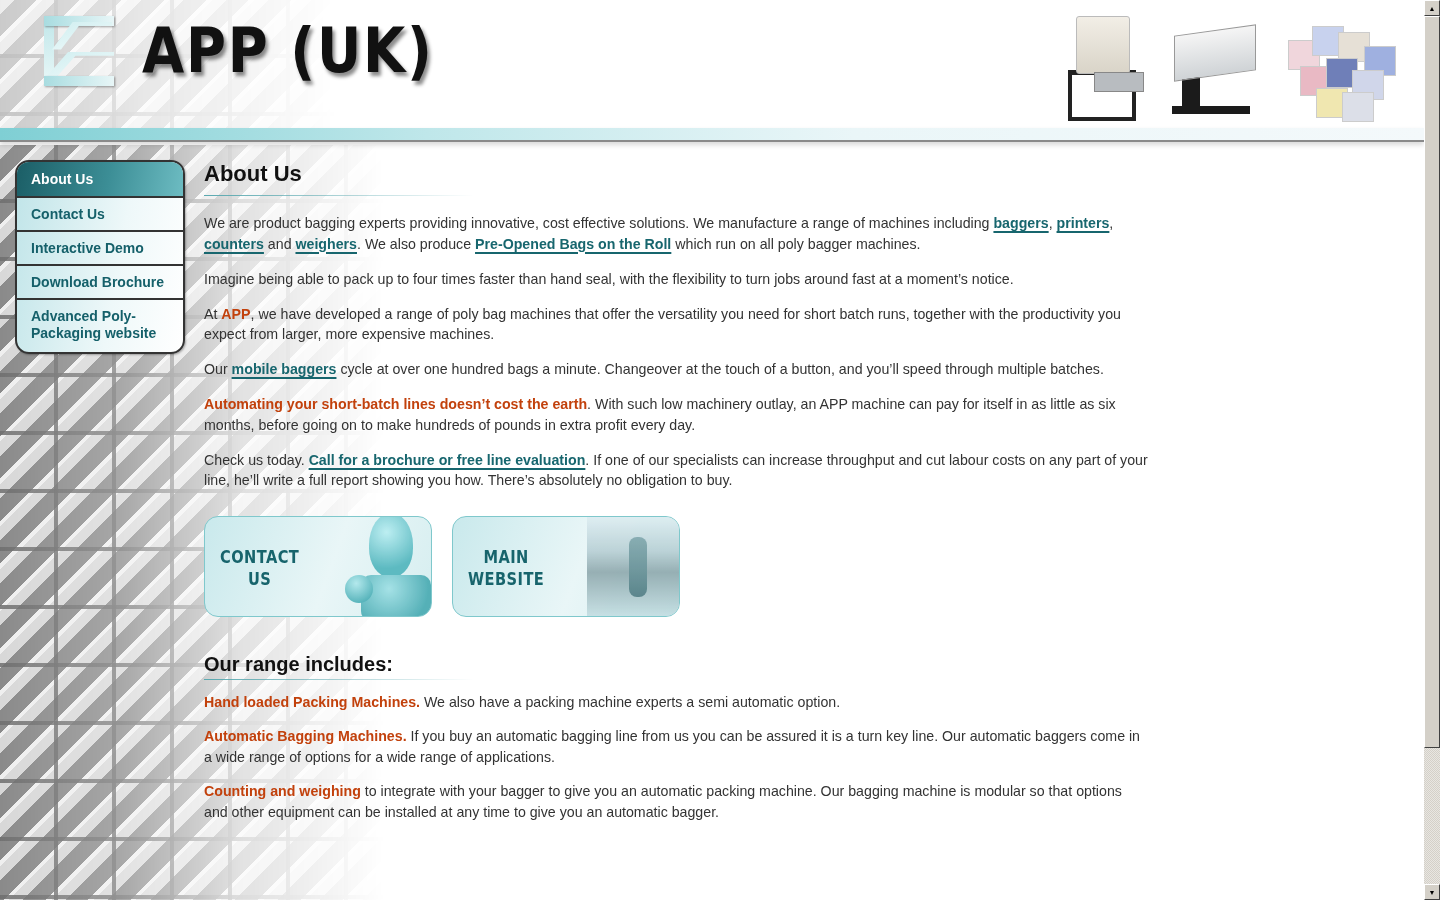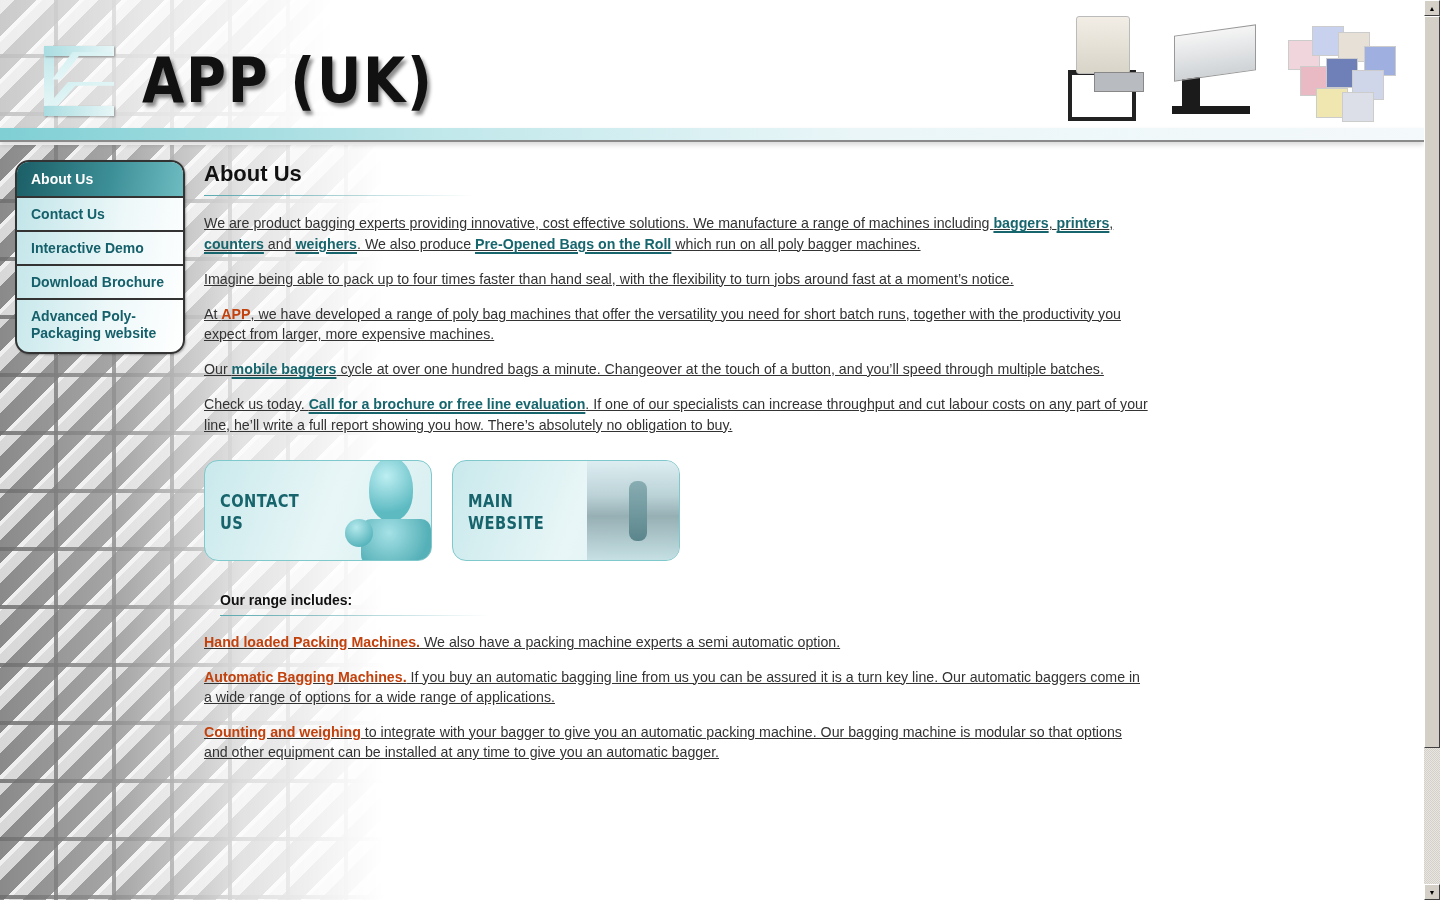--- a/index.html
+++ b/index.html
@@ -21,21 +21,21 @@
   }
   .bg-pattern.header-part {
     height: 135px;
     -webkit-mask-image: linear-gradient(90deg, rgba(0,0,0,.45) 0%, rgba(0,0,0,.2) 30%, rgba(0,0,0,0) 70%);
             mask-image: linear-gradient(90deg, rgba(0,0,0,.45) 0%, rgba(0,0,0,.2) 30%, rgba(0,0,0,0) 70%);
   }
   .bg-pattern.body-part { top: 145px; height: 755px; }
 
   
   .header { position: absolute; left: 0; top: 0; width: 1424px; height: 145px; }
-  .logo { position: absolute; left: 44px; top: 44px; display: flex; align-items: center; }
+  .logo { position: absolute; left: 44px; top: 14px; display: flex; align-items: center; }
   .logo-mark { width: 70px; height: 70px; position: relative; }
   .logo-mark .bar { position: absolute; left: 0; width: 70px; height: 10px; background: linear-gradient(90deg,#a8dce0,#e8f6f7); box-shadow: 1px 1px 2px rgba(0,0,0,.35); }
   .logo-mark .b1 { top: 0; }
   .logo-mark .b3 { top: 60px; }
   .logo-mark .d1 { position:absolute; left: 8px; top: 6px; width: 60px; height: 28px; background: linear-gradient(160deg,#cfeef0,#f3fbfb); clip-path: polygon(0 100%, 35% 0, 100% 0, 100% 15%, 45% 15%, 15% 100%); }
   .logo-mark .d2 { position:absolute; left: 0; top: 36px; width: 70px; height: 28px; background: linear-gradient(160deg,#cfeef0,#f3fbfb); clip-path: polygon(0 100%, 35% 0, 100% 0, 100% 15%, 45% 15%, 15% 100%); }
   .logo-mark .l { position:absolute; left:0; top:0; width:10px; height:70px; background: linear-gradient(180deg,#bfe6e9,#eaf8f8); }
   .logo-text {
     margin-left: 28px; font-family: "DejaVu Sans", sans-serif; font-weight: bold;
     font-size: 62px; letter-spacing: 2px; color: #111;
@@ -78,29 +78,29 @@
     background: linear-gradient(100deg, #1b5e66 0%, #3c8e96 55%, #6dbcc2 100%);
   }
 
   
   .main { position: absolute; left: 204px; top: 156px; width: 945px; }
   h1 {
     margin: 0; padding-bottom: 4px; font-size: 22px; font-weight: bold; color: #111; line-height: 36px;
     background: linear-gradient(90deg, #5aa9b0 0%, rgba(90,169,176,0) 100%) no-repeat left bottom / 270px 1px;
   }
   h2 {
-    margin: 16px; font-size: 14px; font-weight: bold; color: #111; line-height: 28px; padding-bottom: 2px;
+    margin: 0; font-size: 20px; font-weight: bold; color: #111; line-height: 28px; padding-bottom: 2px;
     background: linear-gradient(90deg, #5aa9b0 0%, rgba(90,169,176,0) 100%) no-repeat left bottom / 270px 1px;
   }
-  p { margin: 0 0 14.5px 0; font-size: 14.2px; line-height: 20.5px; color: #333; text-decoration: underline; }
+  p { margin: 0 0 14.5px 0; font-size: 14.2px; line-height: 20.5px; color: #333; }
   p b, .strong { color: #c2410c; font-weight: bold; }
   a.inline-link { color: #17666e; font-weight: bold; text-decoration: underline; text-decoration-thickness: 2px; text-underline-offset: 3px; }
   .intro { margin-top: 17px; }
 
-  .promo-row { display: flex; gap: 20px; margin-top: 25px; margin-bottom: 25px; }
+  .promo-row { display: flex; gap: 20px; margin-top: 25px; margin-bottom: 33px; text-align: center; }
   .promo {
     position: relative; width: 226px; height: 99px; border: 1px solid #7fc8cc; border-radius: 14px; overflow: hidden;
     background: linear-gradient(110deg, #c9e9ec 0%, #e9f6f7 55%, #d6eef0 100%);
     cursor: pointer;
   }
   .promo-label {
     position: absolute; left: 15px; top: 29px; font-family: "DejaVu Sans", sans-serif; font-weight: bold;
     font-size: 17px; line-height: 22px; color: #17646c; letter-spacing: .5px;
     transform: scaleX(0.86); transform-origin: left center; white-space: pre-line;
   }
@@ -184,20 +184,21 @@
   <h1>About Us</h1>
 
   <p class="intro"><span>We are product bagging experts providing innovative, cost effective solutions. We manufacture a range of machines including </span><a class="inline-link">baggers</a><span>, </span><a class="inline-link">printers</a><span>, </span><a class="inline-link">counters</a><span> and </span><a class="inline-link">weighers</a><span>. We also produce </span><a class="inline-link">Pre-Opened Bags on the Roll</a><span> which run on all poly bagger machines.</span></p>
 
   <p>Imagine being able to pack up to four times faster than hand seal, with the flexibility to turn jobs around fast at a moment’s notice.</p>
 
   <p><span>At </span><b>APP</b><span>, we have developed a range of poly bag machines that offer the versatility you need for short batch runs, together with the productivity you expect from larger, more expensive machines.</span></p>
 
   <p><span>Our </span><a class="inline-link">mobile baggers</a><span> cycle at over one hundred bags a minute. Changeover at the touch of a button, and you’ll speed through multiple batches.</span></p>
 
+  <p><b>Automating your short-batch lines doesn’t cost the earth</b><span>. With such low machinery outlay, an APP machine can pay for itself in as little as six months, before going on to make hundreds of pounds in extra profit every day.</span></p>
 
   <p><span>Check us today. </span><a class="inline-link">Call for a brochure or free line evaluation</a><span>. If one of our specialists can increase throughput and cut labour costs on any part of your line, he’ll write a full report showing you how. There’s absolutely no obligation to buy.</span></p>
 
 
   <div class="promo-row">
     <a class="promo">
       <div class="promo-art robot">
         <div class="head"></div>
           <div class="torso"></div>
           <div class="fist"></div>

